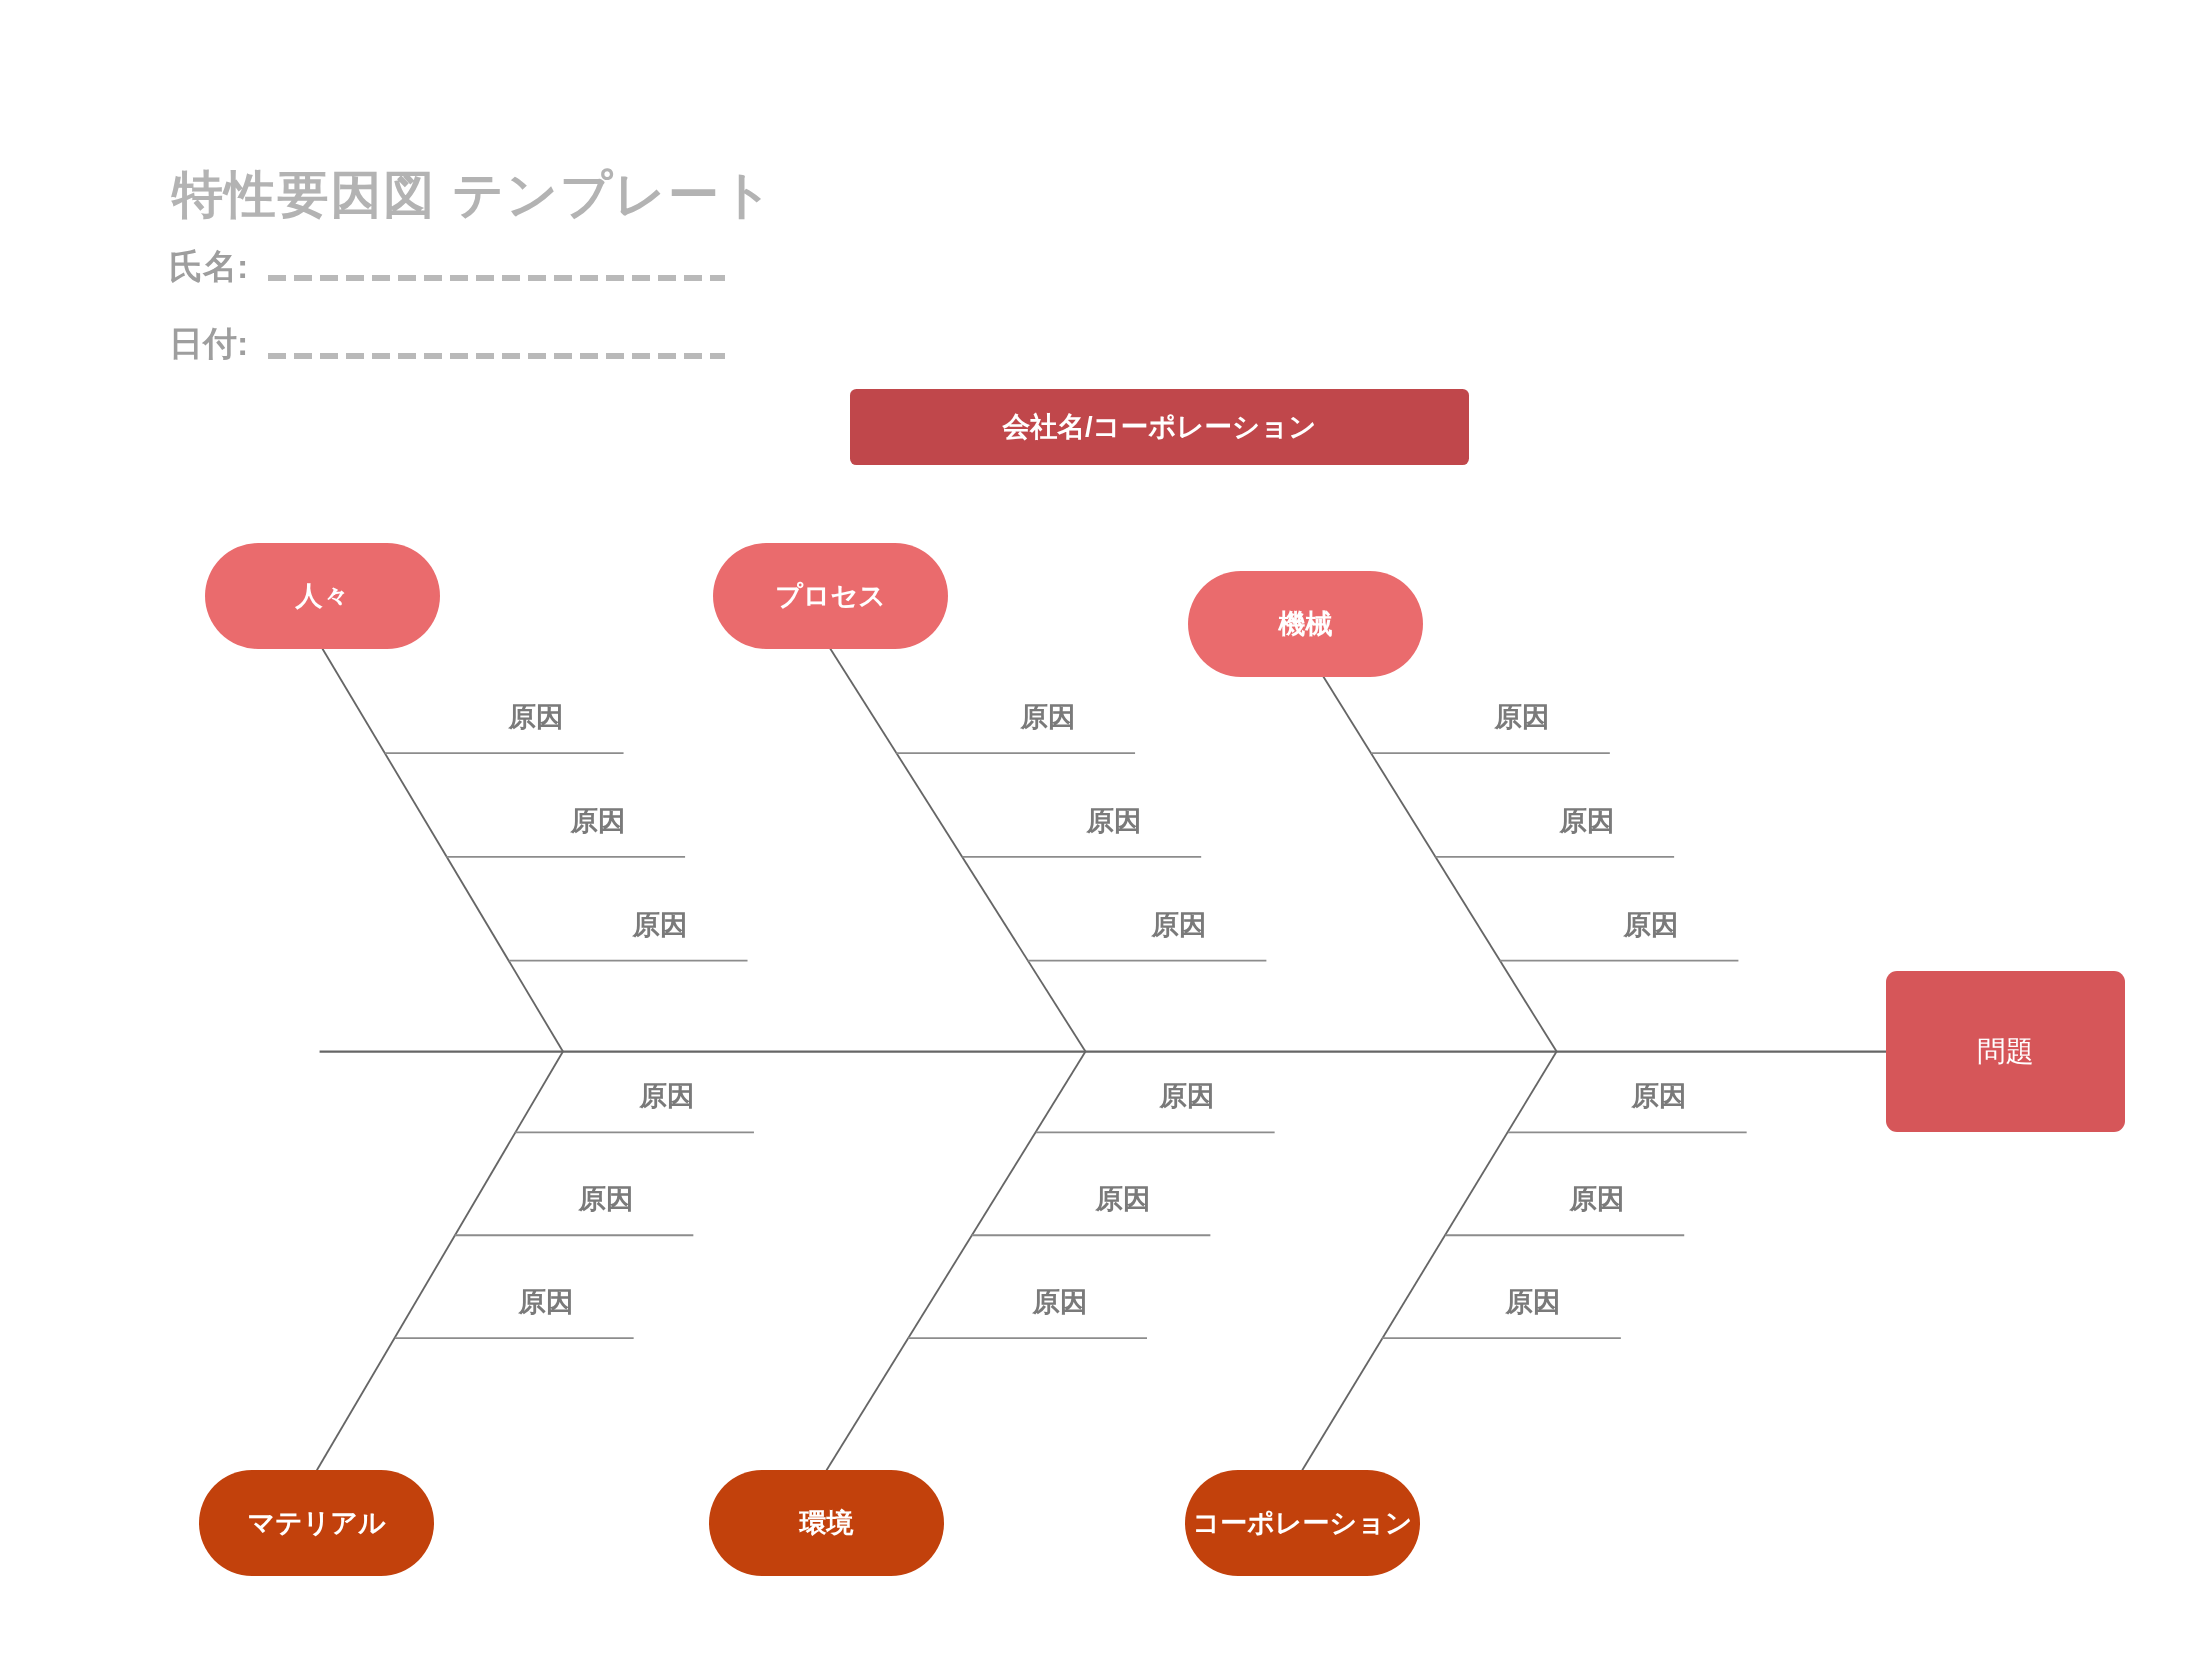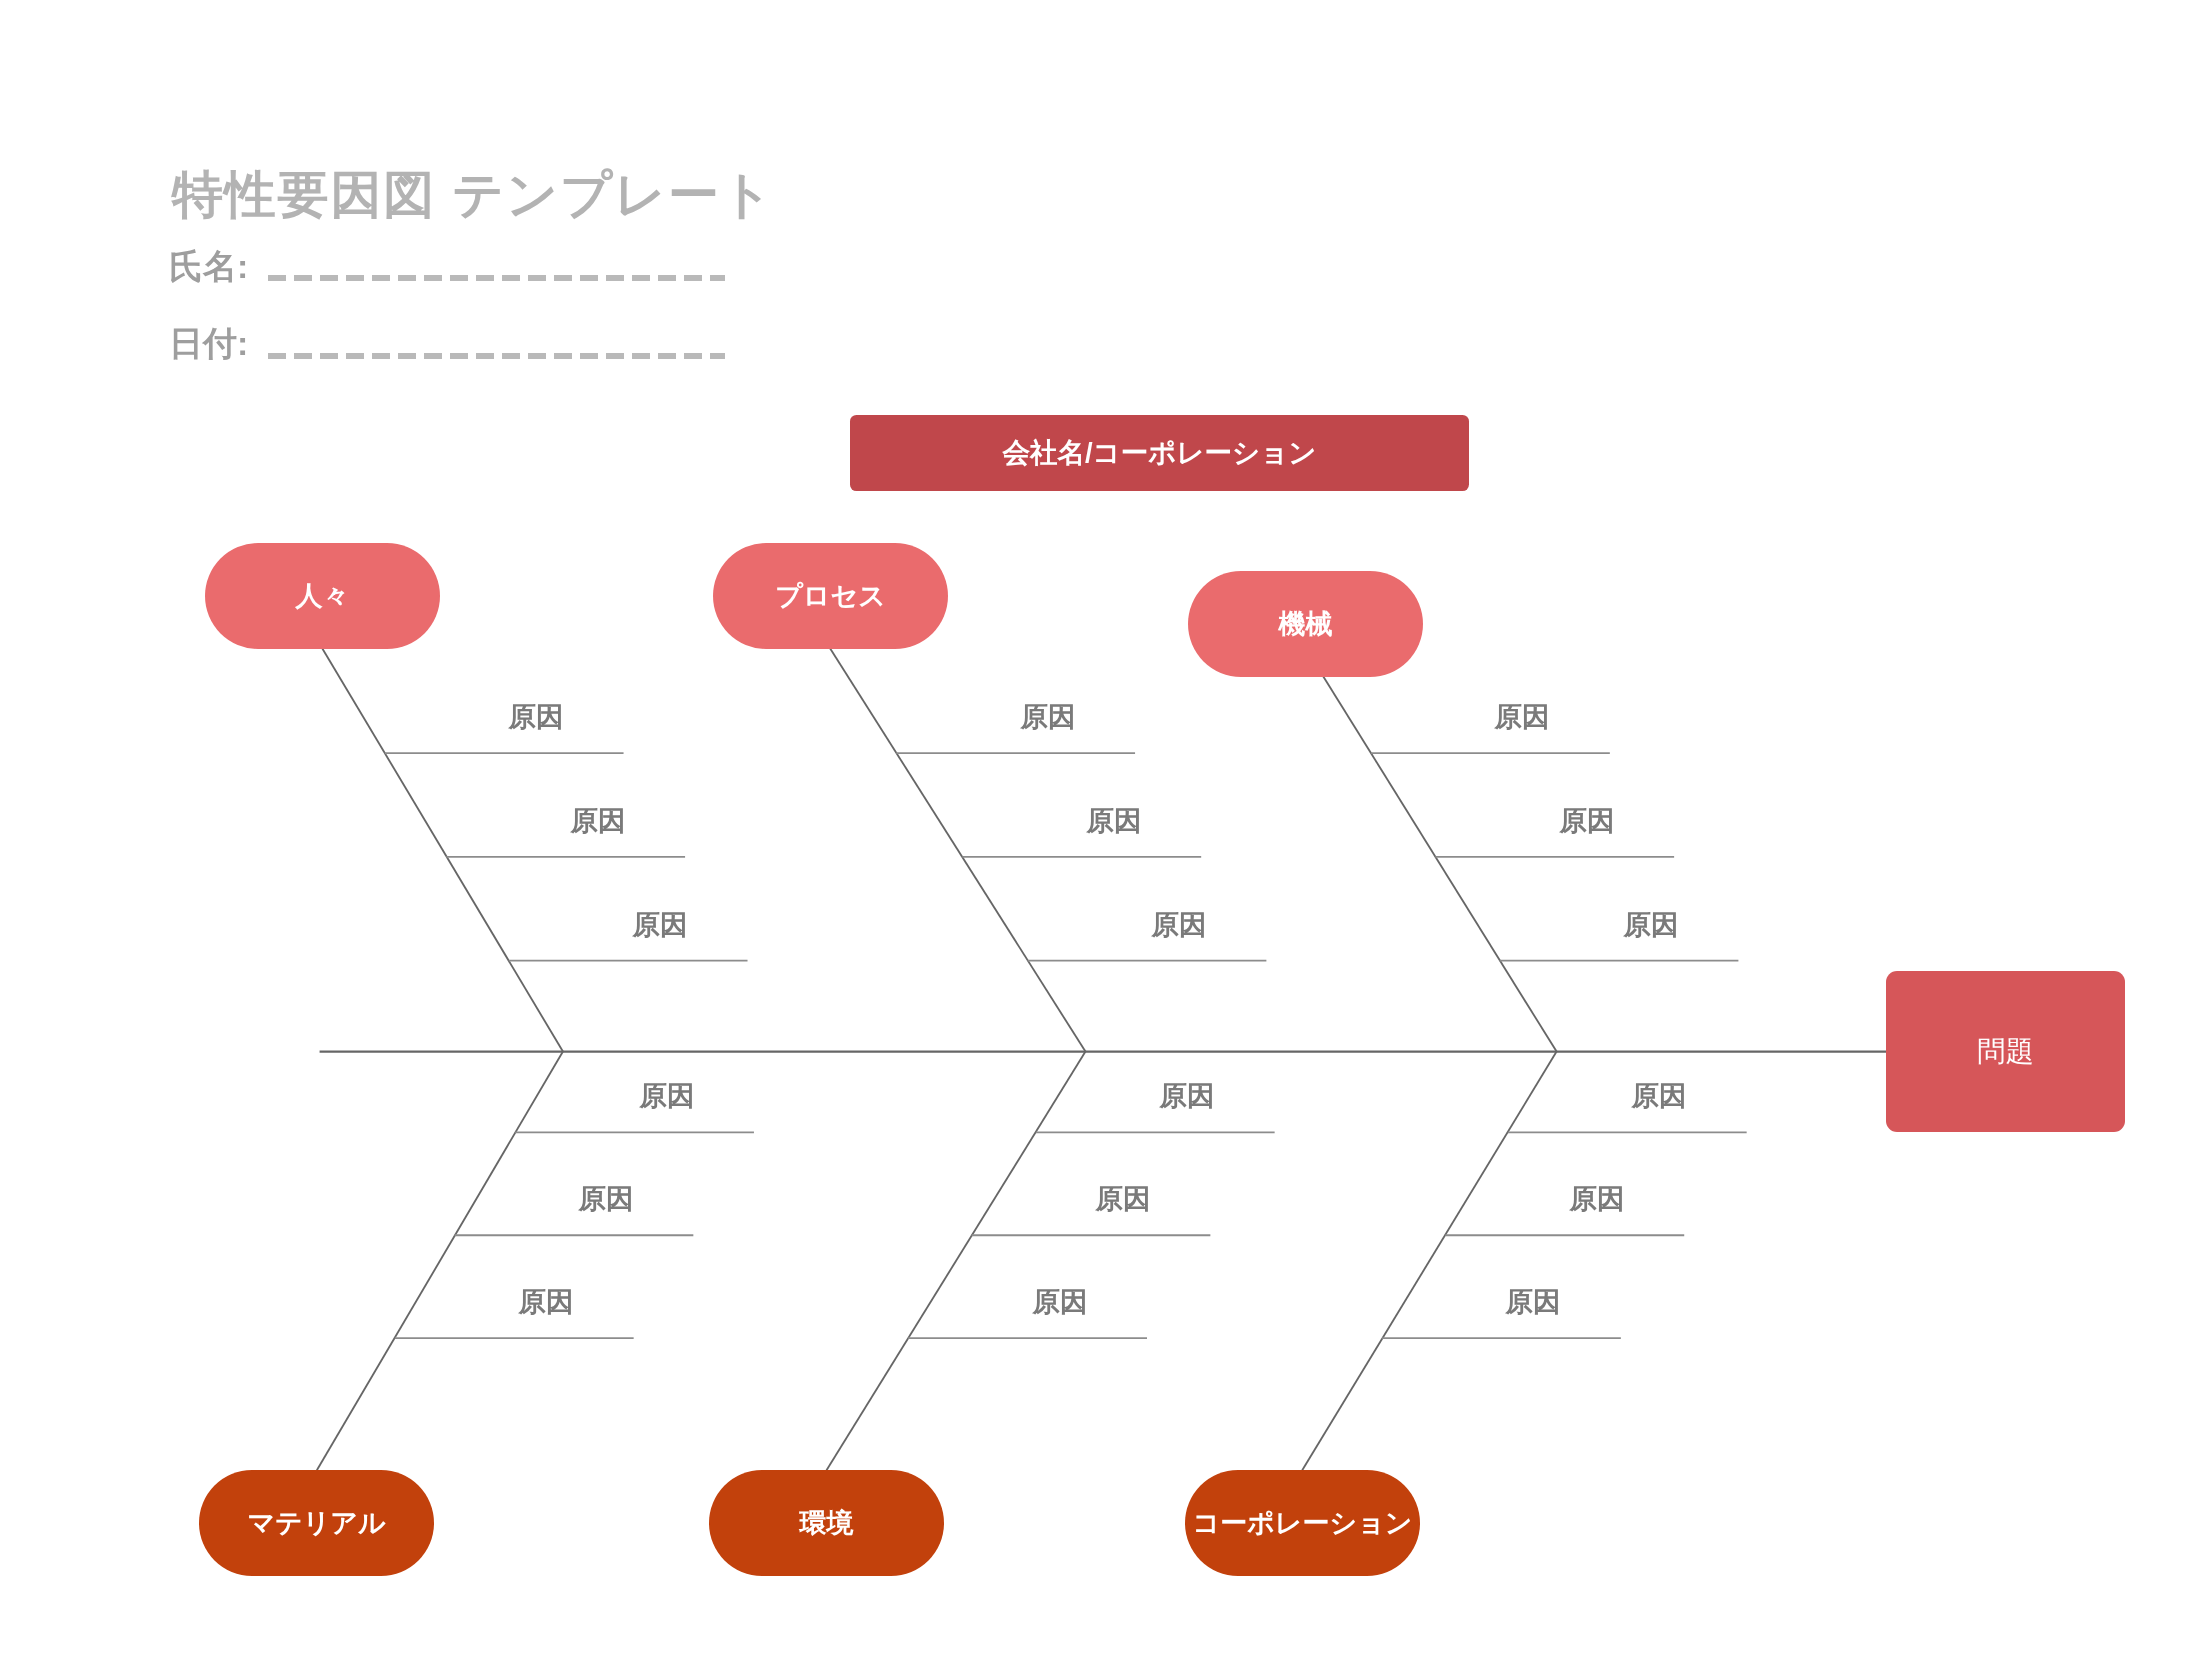--- a/index.html
+++ b/index.html
@@ -20,21 +20,21 @@
     font-size:34px;font-weight:bold;color:#9e9e9e;white-space:nowrap;
   }
   .fill-line{
     position:absolute;height:5.5px;
     background:repeating-linear-gradient(90deg,#b9b9b9 0 18.4px,transparent 18.4px 26px);
   }
   .banner{
     position:absolute;left:850px;top:389px;width:619px;height:76px;
     background:#c0474b;border-radius:6.4px;
     display:flex;align-items:center;justify-content:center;
-    color:#ffffff;font-size:27.5px;font-weight:bold;white-space:nowrap;margin-top:26px;
+    color:#ffffff;font-size:27.5px;font-weight:bold;white-space:nowrap;
   }
   .pill{
     position:absolute;width:235px;height:106px;border-radius:53px;
     display:flex;align-items:center;justify-content:center;
     color:#ffffff;font-size:27px;font-weight:bold;white-space:nowrap;
   }
   .pill.top{background:#ea6b6d;}
   .pill.bottom{background:#c2410c;}
   .problem-box{
     position:absolute;left:1886px;top:971px;width:239px;height:161px;

